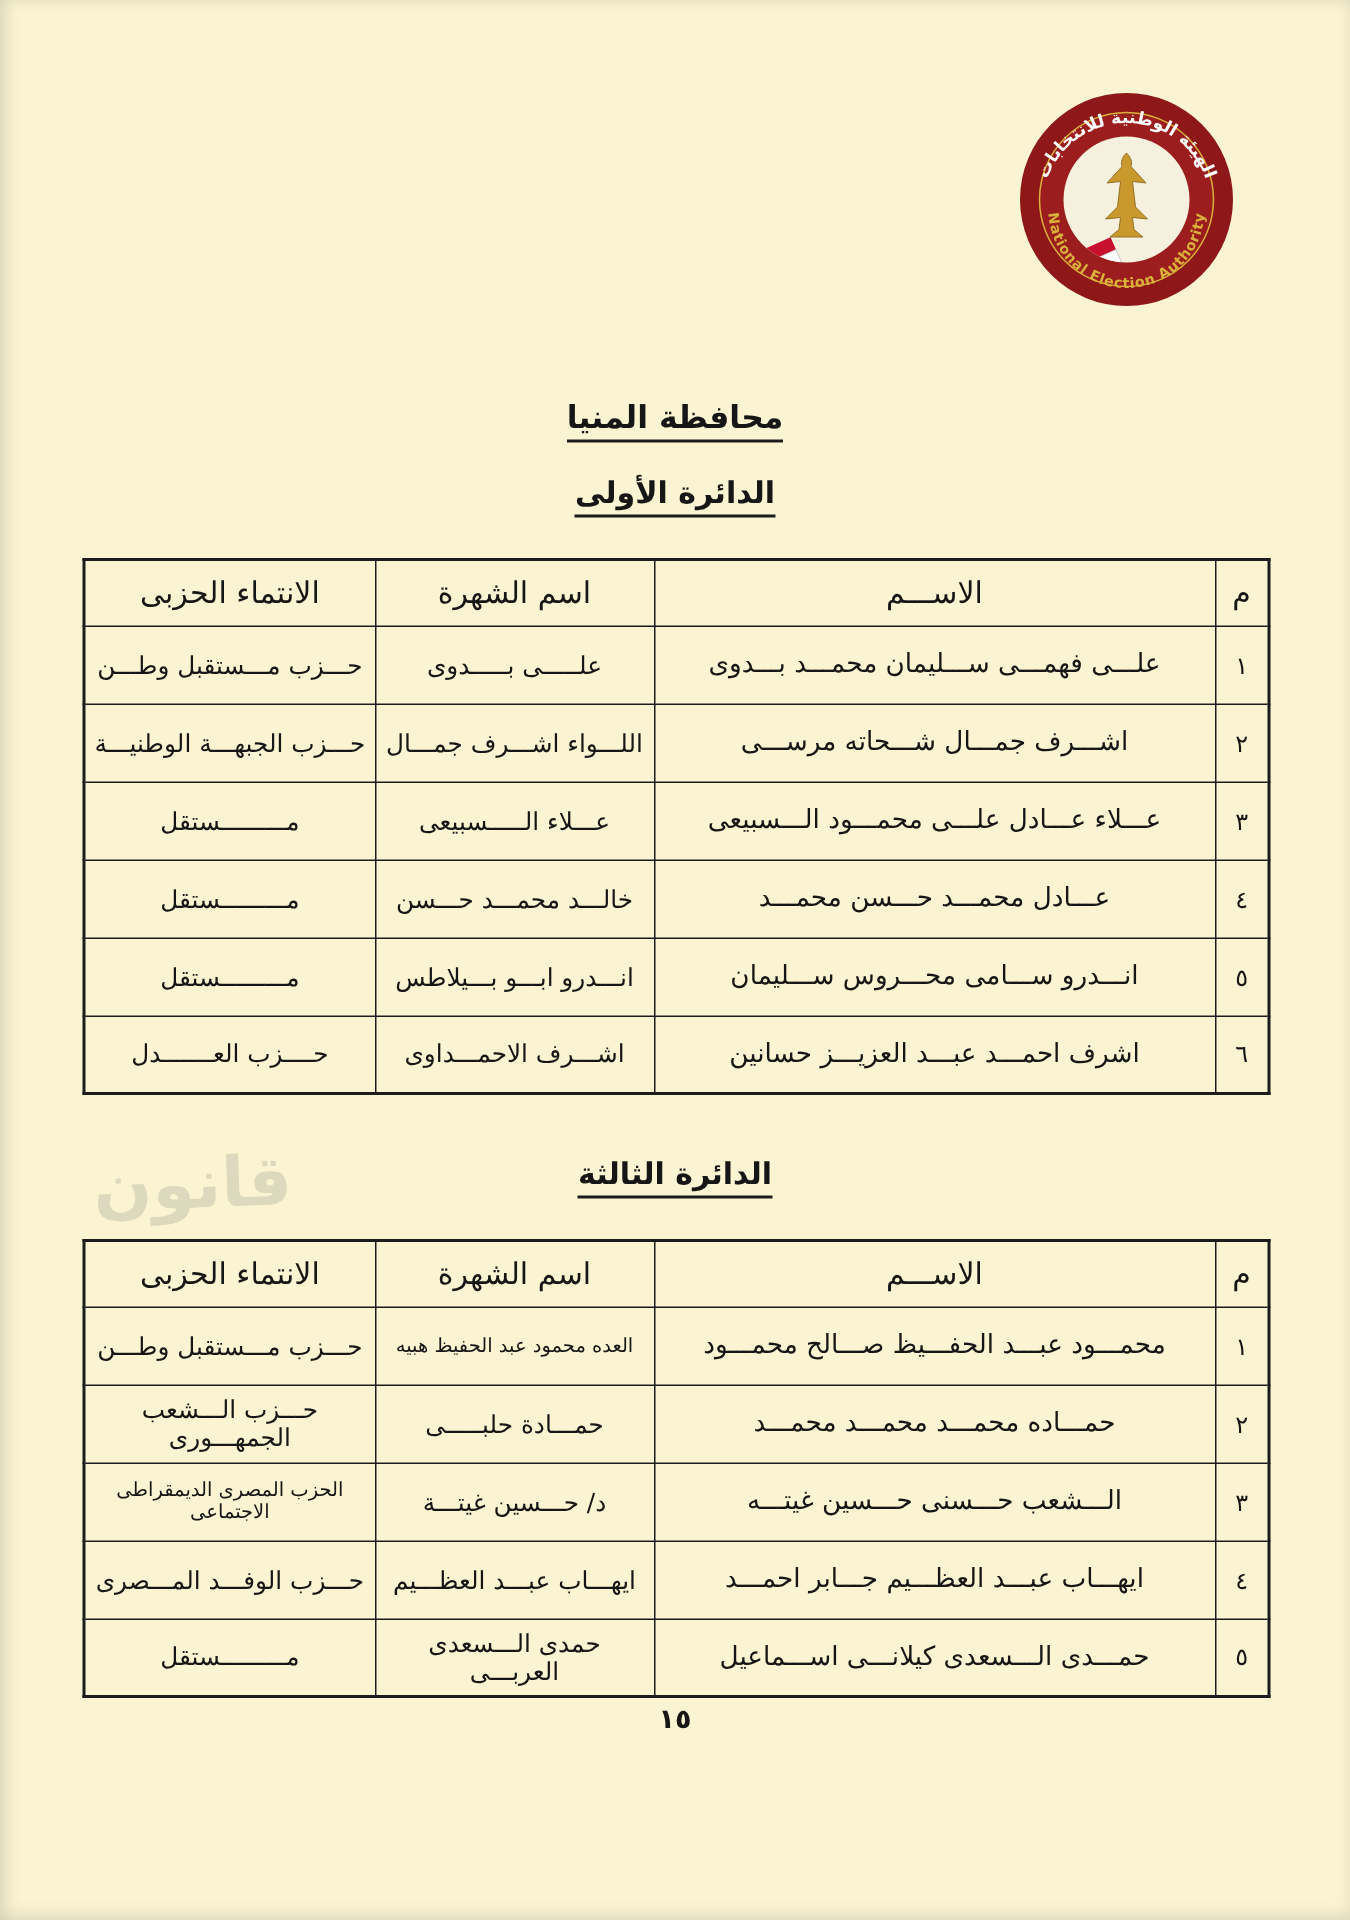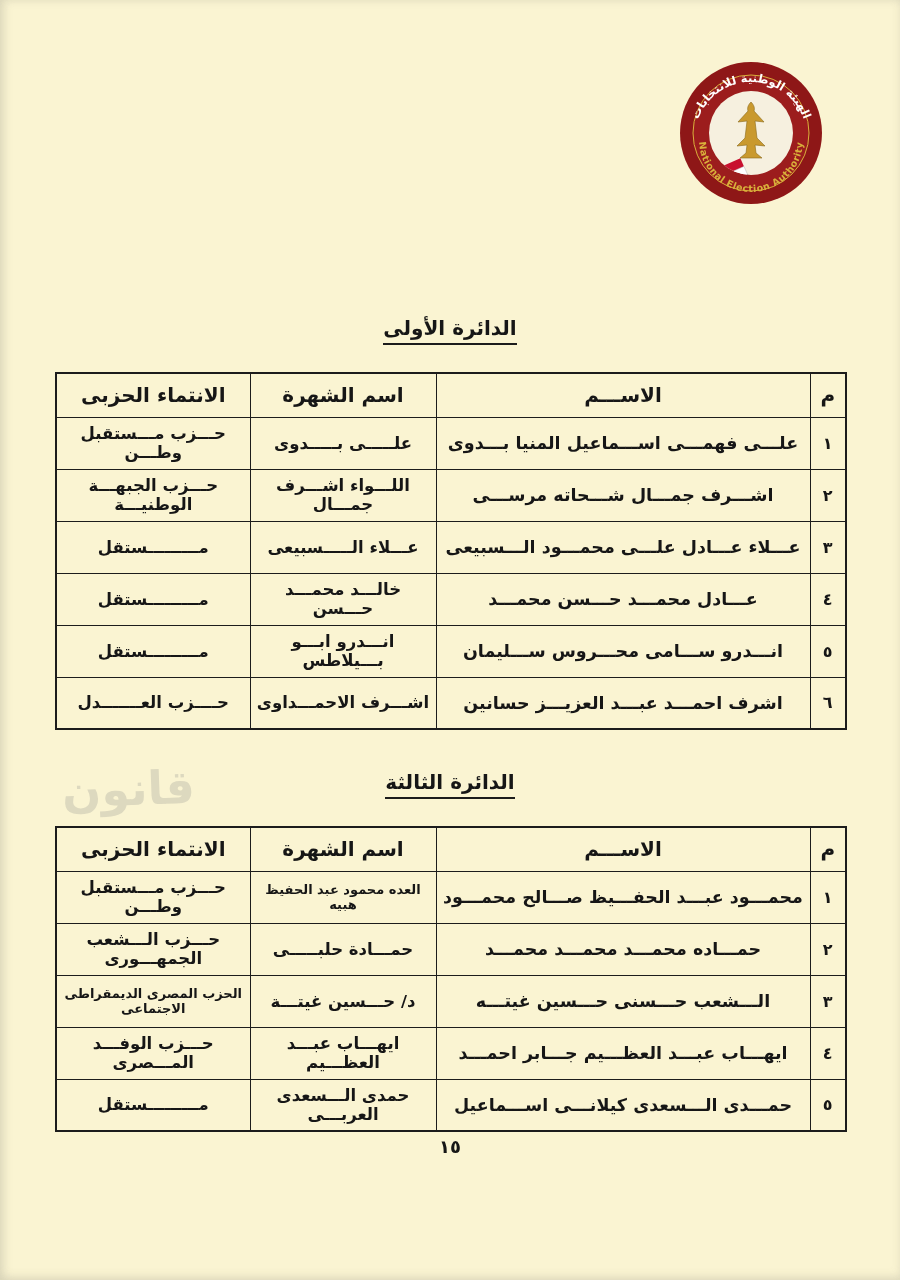--- a/index.html
+++ b/index.html
@@ -73,21 +73,21 @@
     border-collapse: collapse;
     table-layout: fixed;
     border: 2px solid #1c1c1c;
   }
   .tpos1 { top: 372px; }
   .tpos2 { top: 826px; }
   table.t th, table.t td {
     border: 1.4px solid #1c1c1c;
     text-align: center;
     vertical-align: middle;
-    font-weight: 700;
+    font-weight: 400;
     padding: 2px 4px;
     overflow: hidden;
   }
   table.t th { height: 44px; font-size: 20px; }
   table.t td { height: 52px; }
   col.c-no    { width: 36px; }
   col.c-name  { width: 374px; }
   col.c-known { width: 186px; }
   col.c-party { width: 194px; }
   td.no    { font-size: 16px; }
@@ -133,20 +133,23 @@
         <textPath href="#arcTop" startOffset="50%" text-anchor="middle">الهيئة الوطنية للانتخابات</textPath>
       </text>
       <text font-family="DejaVu Sans, sans-serif" font-size="9.5" font-weight="bold" fill="#d9b13b" letter-spacing="0.5">
         <textPath href="#arcBottom" startOffset="50%" text-anchor="middle">National Election Authority</textPath>
       </text>
     </svg>
   </div>
 
   <div class="watermark">قانون</div>
 
+  <div class="gov-title">
+    <span>محافظة المنيا</span>
+  </div>
   <div class="district-title dt1">
     <span>الدائرة الأولى</span>
   </div>
 
   <table class="t tpos1">
     <colgroup>
         <col class="c-no">
         <col class="c-name">
         <col class="c-known">
         <col class="c-party">
@@ -155,21 +158,21 @@
       <tr>
         <th>م</th>
         <th>الاســـم</th>
         <th>اسم الشهرة</th>
         <th>الانتماء الحزبى</th>
       </tr>
     </thead>
     <tbody>
       <tr>
         <td class="no">١</td>
-        <td class="name">علـــى فهمـــى اســـماعيل المنيا بـــدوى</td>
+        <td class="name">علـــى فهمـــى ســـليمان محمـــد بـــدوى</td>
         <td class="known">علـــــى بـــــدوى</td>
         <td class="party">حـــزب مـــستقبل وطـــن</td>
       </tr>
       <tr>
         <td class="no">٢</td>
         <td class="name">اشـــرف جمـــال شـــحاته مرســـى</td>
         <td class="known">اللـــواء اشـــرف جمـــال</td>
         <td class="party">حـــزب الجبهـــة الوطنيـــة</td>
       </tr>
       <tr>

